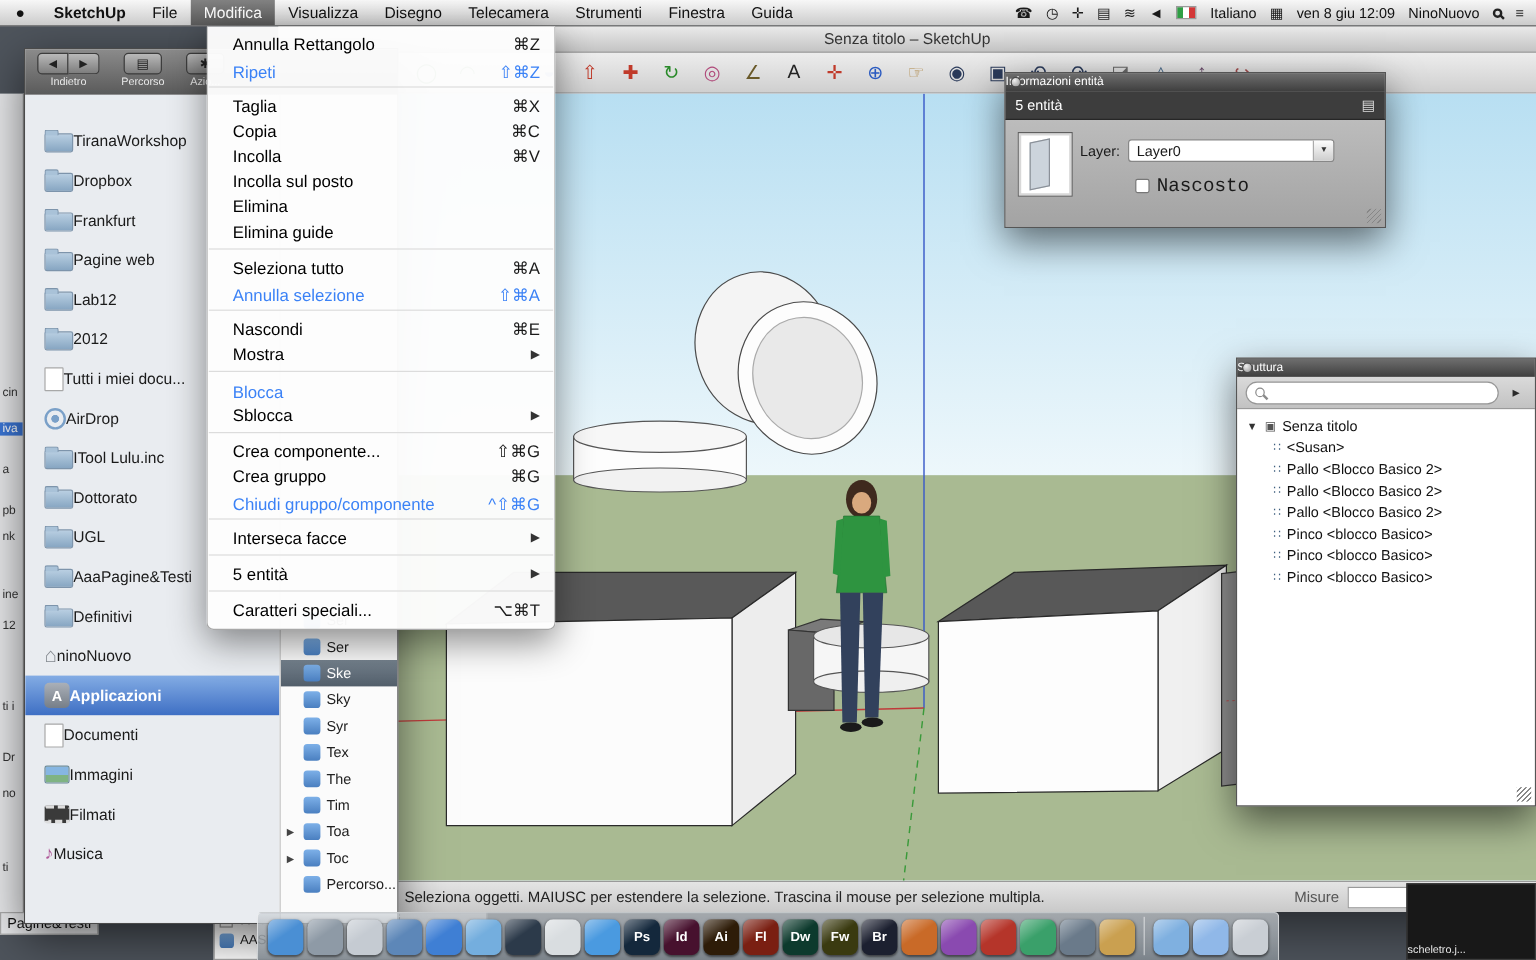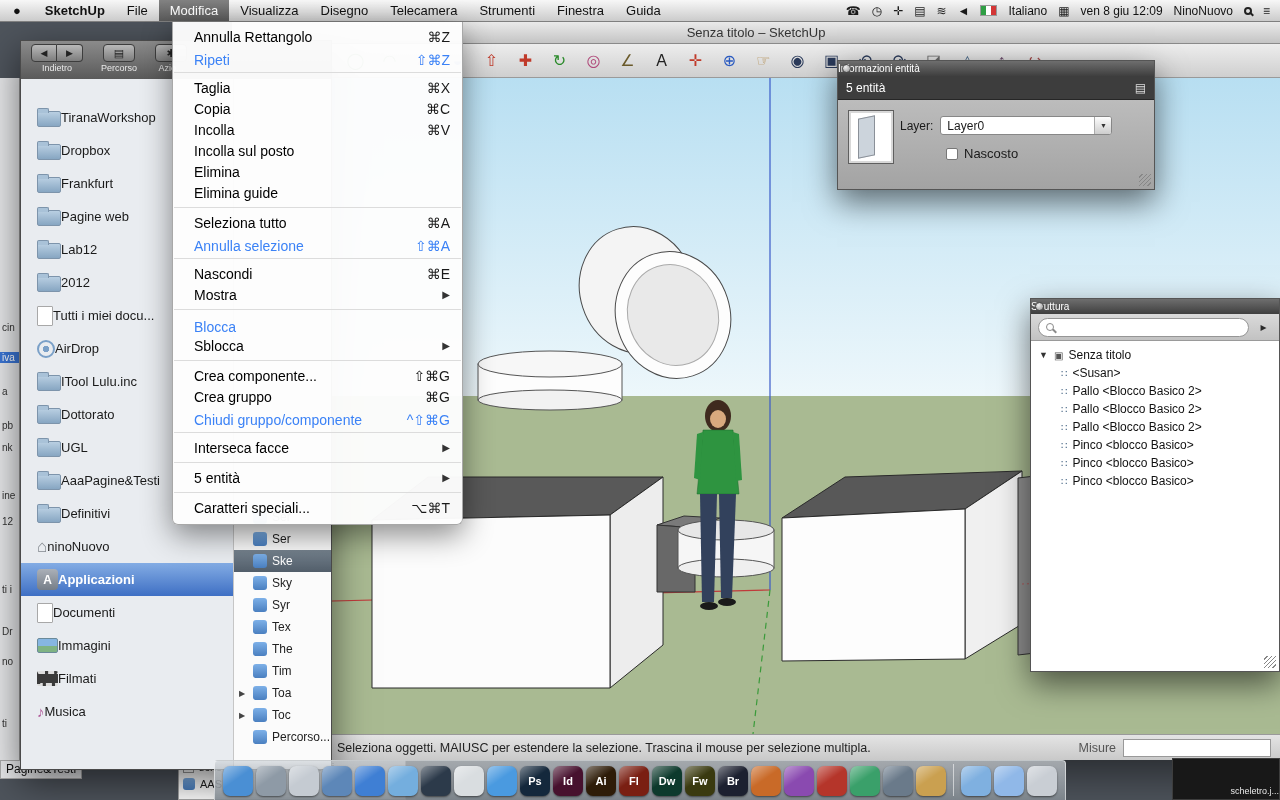--- a/index.html
+++ b/index.html
@@ -116,21 +116,21 @@
   .ei-thumb { position:absolute; left:10px; top:10px; width:46px; height:54px; background:#fff;
     border:1px solid #5f5f5f; box-shadow:0 0 0 2px #d8d8d8 inset; }
   .ei-shape { position:absolute; left:9px; top:6px; width:17px; height:40px; background:#ccd4dc;
     border:1px solid #8a9098; transform:skewY(-12deg); }
   .ei-row { position:absolute; left:62px; top:16px; display:flex; align-items:center; gap:7px;
     font-size:12px; color:#1a1a1a; }
   .ei-select { width:172px; height:19px; background:#fff; border:1px solid #878787; border-radius:3px;
     display:flex; align-items:center; font-size:12px; padding-left:6px; overflow:hidden; }
   .arrow-box { margin-left:auto; width:17px; height:100%; background:linear-gradient(#fdfdfd,#cdcdcd);
     border-left:1px solid #aaa; display:flex; align-items:center; justify-content:center; font-size:7px; color:#333; }
-  .ei-check-row { position:absolute; left:108px; top:46px; display:flex; align-items:center; gap:6px; font-size:13px; color:#1a1a1a; }
+  .ei-check-row { position:absolute; left:108px; top:46px; display:flex; align-items:center; gap:6px; font-size:16px; color:#1a1a1a;font-family:Liberation Mono, monospace; }
   .checkbox { width:12px; height:12px; background:#fff; border:1px solid #777; border-radius:2px; }
   .grip { position:absolute; right:3px; bottom:3px; width:12px; height:12px;
     background:repeating-linear-gradient(135deg, transparent 0 2px, #878787 2px 3px); }
 
   #outliner { left:1030px; top:298px; width:250px; height:374px; display:flex; flex-direction:column; }
   .ol-search-row { height:27px; background:linear-gradient(#dadada,#c2c2c2); display:flex; align-items:center;
     gap:6px; padding:0 7px; border-bottom:1px solid #9a9a9a; flex:0 0 auto; }
   .search-field { flex:1; height:19px; background:#fff; border:1px solid #969696; border-radius:10px;
     display:flex; align-items:center; padding:0 7px; gap:4px; }
   .search-field .mag { border-color:#8a8a8a; border-width:1.5px; }
@@ -146,23 +146,23 @@
 
   
   .bl-label { position:absolute; z-index:6; left:0px; top:760px; font-size:12px; color:#111;
     background:#e7e8ea; padding:1px 5px 2px; border:1px solid #aaa; }
   .behind-list { position:absolute; z-index:6; left:178px; top:755px; width:228px; height:45px;
     background:#fff; border:1px solid #a8a8a8; font-size:11px; color:#222; padding:2px 4px; }
   .bl-row { display:flex; align-items:center; gap:5px; height:17px; white-space:nowrap; }
   .bl-ic { width:11px; height:13px; background:#fff; border:1px solid #999; flex:0 0 auto; }
   .bl-ic.app { width:12px; height:12px; border:none; border-radius:3px;
     background:linear-gradient(#7db0e8,#4a7fc0); }
-  .thumb { position:absolute; z-index:40; right:0; bottom:0; width:108px; height:42px; background:#181818;
+  .thumb { position:absolute; z-index:40; right:0; bottom:0; width:108px; height:64px; background:#181818;
     border:1px solid #3d3d3d; color:#e8e8e8; font-size:9px; display:flex; align-items:flex-end;
-    justify-content:flex-end; padding-bottom:3px; }
+    justify-content:flex-start; padding-bottom:3px; }
 
   
   .dock { position:absolute; z-index:80; left:50%; transform:translateX(-50%); bottom:0; height:40px;
     background:linear-gradient(rgba(208,213,218,.72), rgba(128,136,143,.92));
     border:1px solid rgba(255,255,255,.55); border-bottom:none; border-radius:4px 4px 0 0;
     display:flex; align-items:flex-end; gap:3px; padding:0 8px 4px; }
   .dock-ic { width:30px; height:30px; border-radius:7px; box-shadow:0 1px 2px rgba(0,0,0,.5);
     display:flex; align-items:center; justify-content:center; color:#fff; font-weight:bold;
     font-size:11px; flex:0 0 auto; }
   .dock-sep { width:1px; height:32px; background:rgba(255,255,255,.55); margin:0 4px; flex:0 0 auto; }

